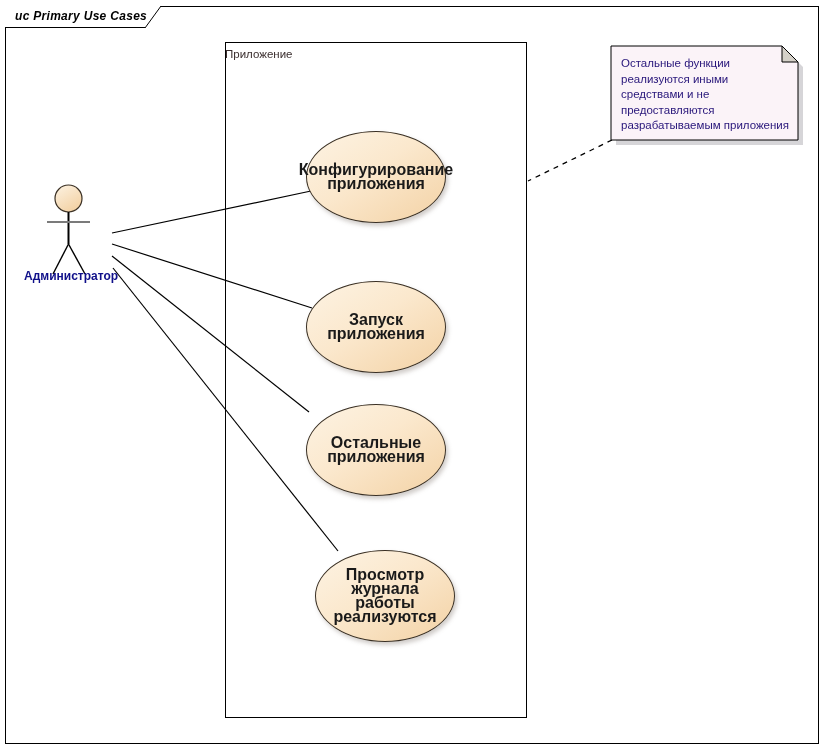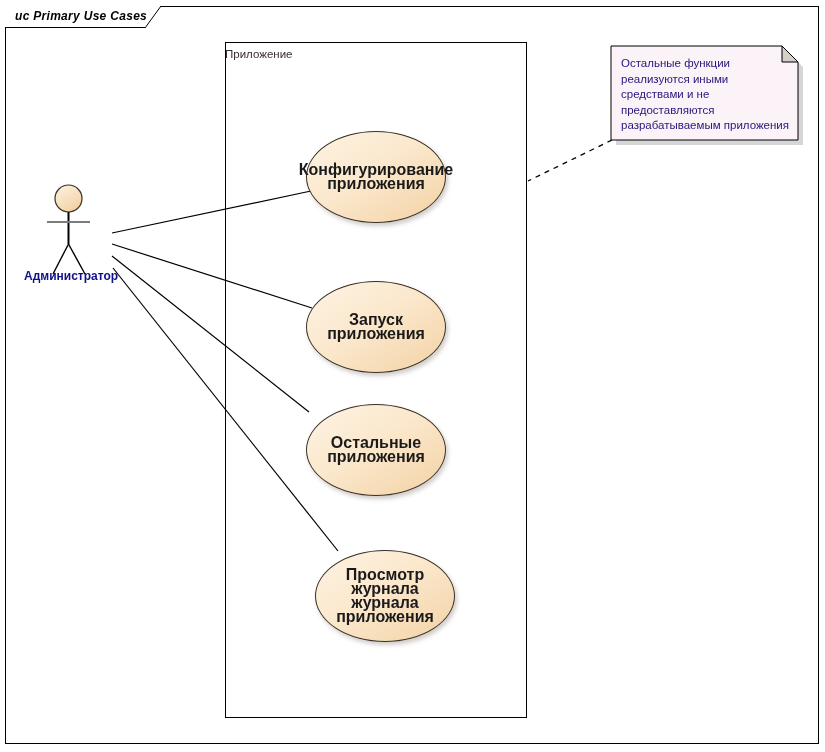--- a/index.html
+++ b/index.html
@@ -216,21 +216,21 @@
   <div class="usecase" style="left:306px; top:404px; width:140px; height:92px;">
     <div class="usecase-label">
       <span>Остальные</span><br>
       <span>приложения</span>
     </div>
   </div>
 
   <div class="usecase" style="left:315px; top:550px; width:140px; height:92px;">
     <div class="usecase-label">
       <span>Просмотр журнала</span><br>
-      <span>журнала приложения</span>
+      <span>работы реализуются</span>
     </div>
   </div>
 
   <svg class="layer" viewBox="0 0 825 752">
 
     <path d="M 616 51 L 787 51 L 803 67 L 803 145 L 616 145 Z" fill="rgba(120,115,125,0.30)"></path>
 
     <path d="M 611 46 L 782 46 L 798 62 L 798 140 L 611 140 Z" fill="#fbf3f8" stroke="#000000" stroke-width="1"></path>
 
     <path d="M 782 46 L 798 62 L 782 62 Z" fill="#d4d0c8" stroke="#000000" stroke-width="1"></path>

